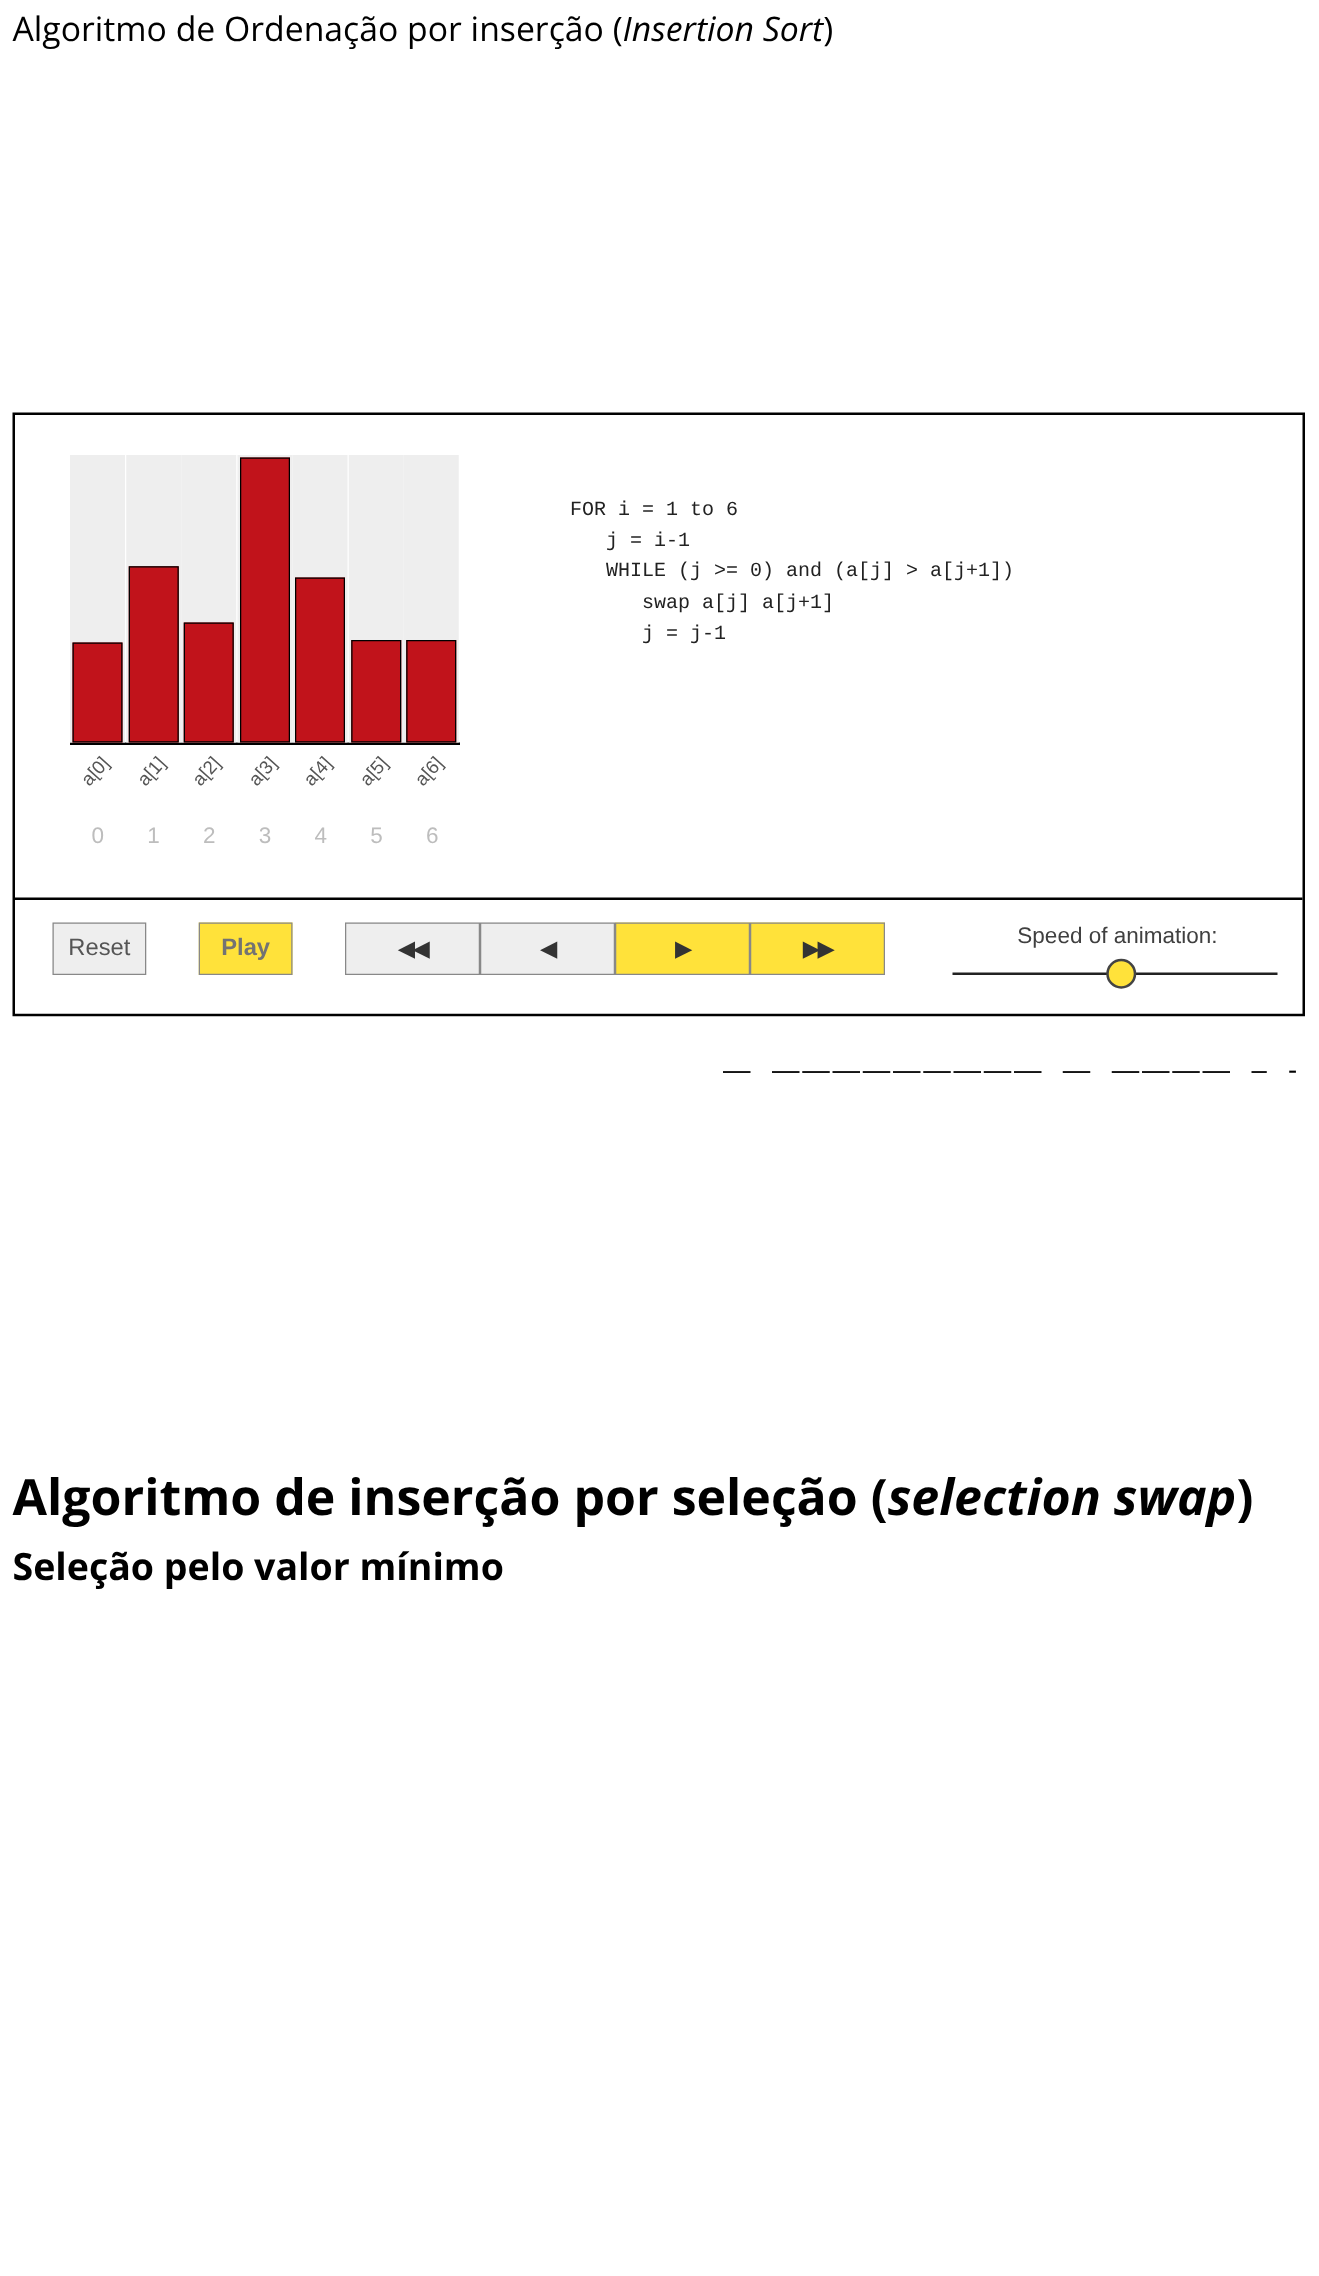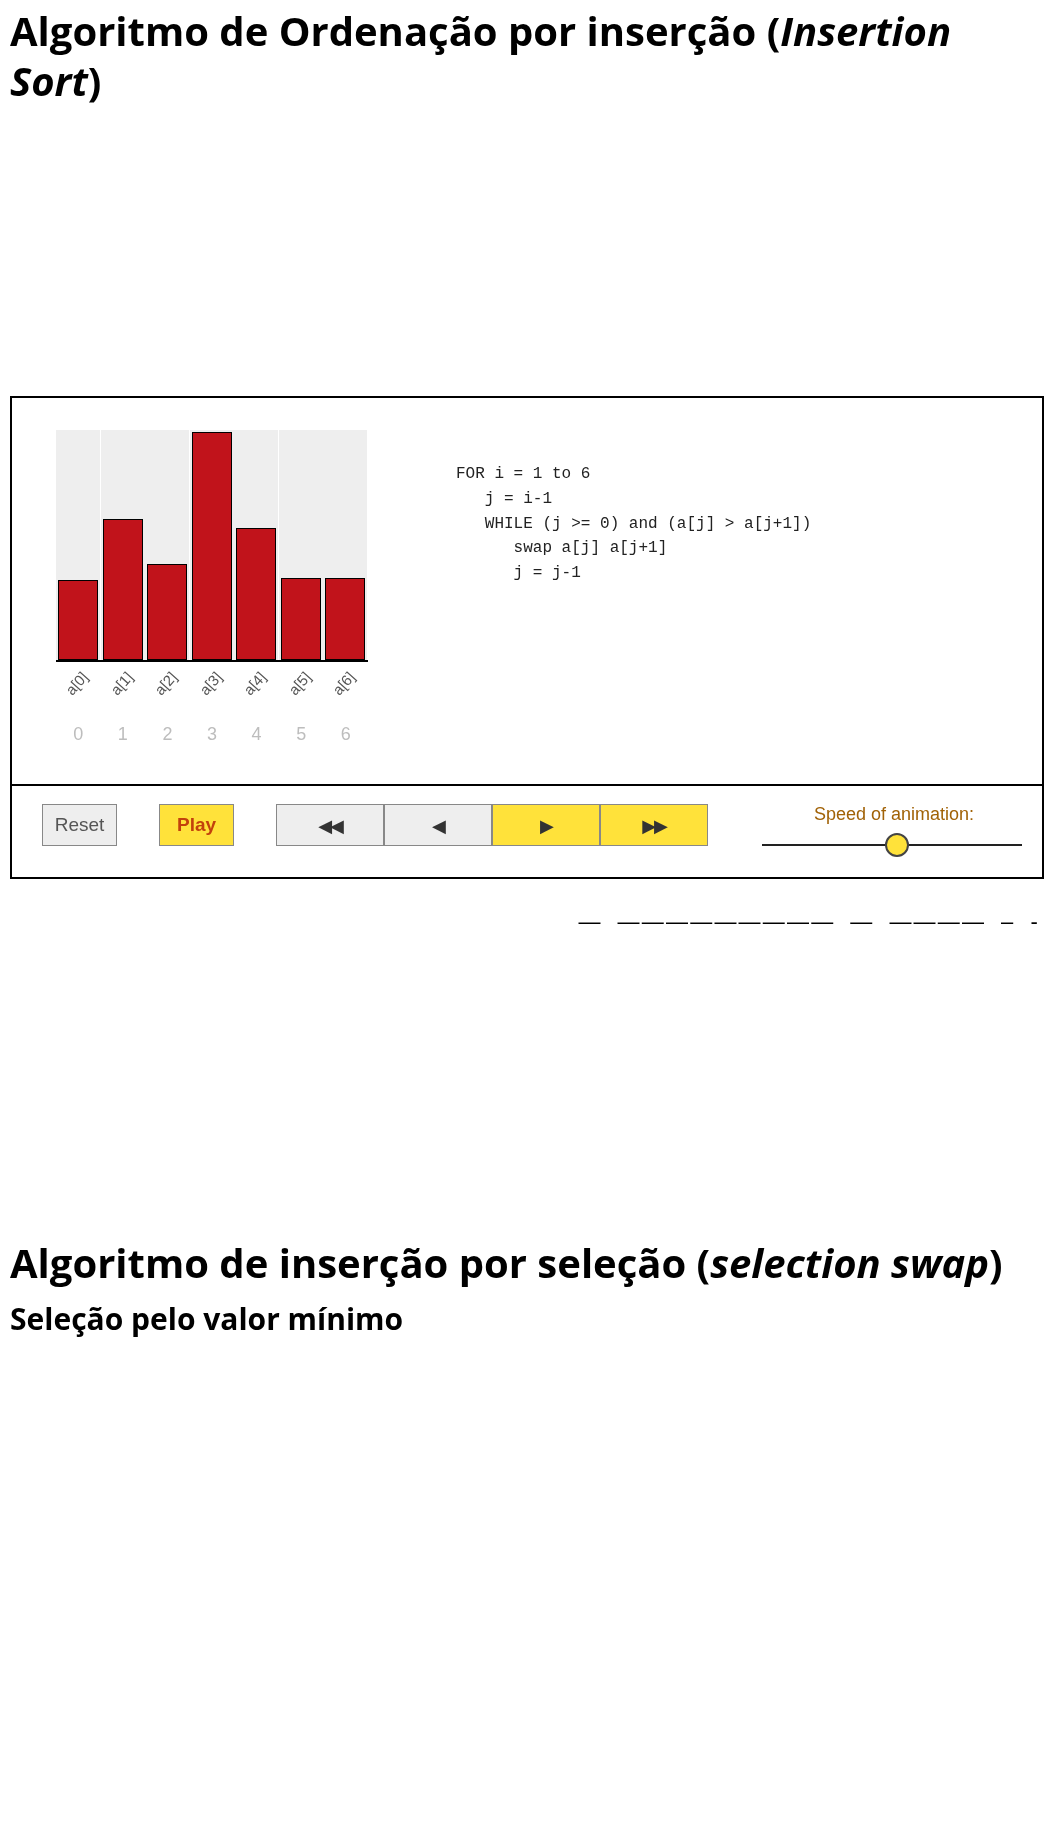--- a/index.html
+++ b/index.html
@@ -10,22 +10,22 @@
     color: #000;
   }
   .page {
     width: 1055px;
     min-height: 1821px;
     box-sizing: border-box;
     padding: 0 10px 40px 10px;
     position: relative;
   }
   .heading {
-    font-size: 40px;
-    font-weight: 700;
+    font-size: 27px;
+    font-weight: 400;
     margin: 6px 0 0 0;
     line-height: 1.25;
   }
   .heading .italic {
     font-style: italic;
   }
   .gap-top {
     height: 290px;
   }
   .vis-box {
@@ -120,21 +120,21 @@
     cursor: pointer;
   }
   .btn-reset {
     width: 98px;
     margin-right: 42px;
   }
   .btn-play {
     width: 98px;
     margin-right: 42px;
     background: #ffe23a;
-    color: #c2410c;
+    color: #737373;
     font-weight: 600;
   }
   .nav-group {
     display: flex;
     margin-right: 54px;
   }
   .nav-btn {
     width: 108px;
     border: 1px solid #888;
     height: 42px;
@@ -149,21 +149,21 @@
   .tri { font-size: 18px; color: #333; letter-spacing: -2px; }
   .speed-wrap {
     display: flex;
     flex-direction: column;
     align-items: center;
     flex: 1;
   }
   .speed-label {
     font-family: Arial, sans-serif;
     font-size: 18px;
-    color: #a16207;
+    color: #404040;
     margin-bottom: 6px;
     align-self: flex-end;
     margin-right: 48px;
   }
   .slider {
     position: relative;
     width: 260px;
     height: 28px;
   }
   .slider-track {

